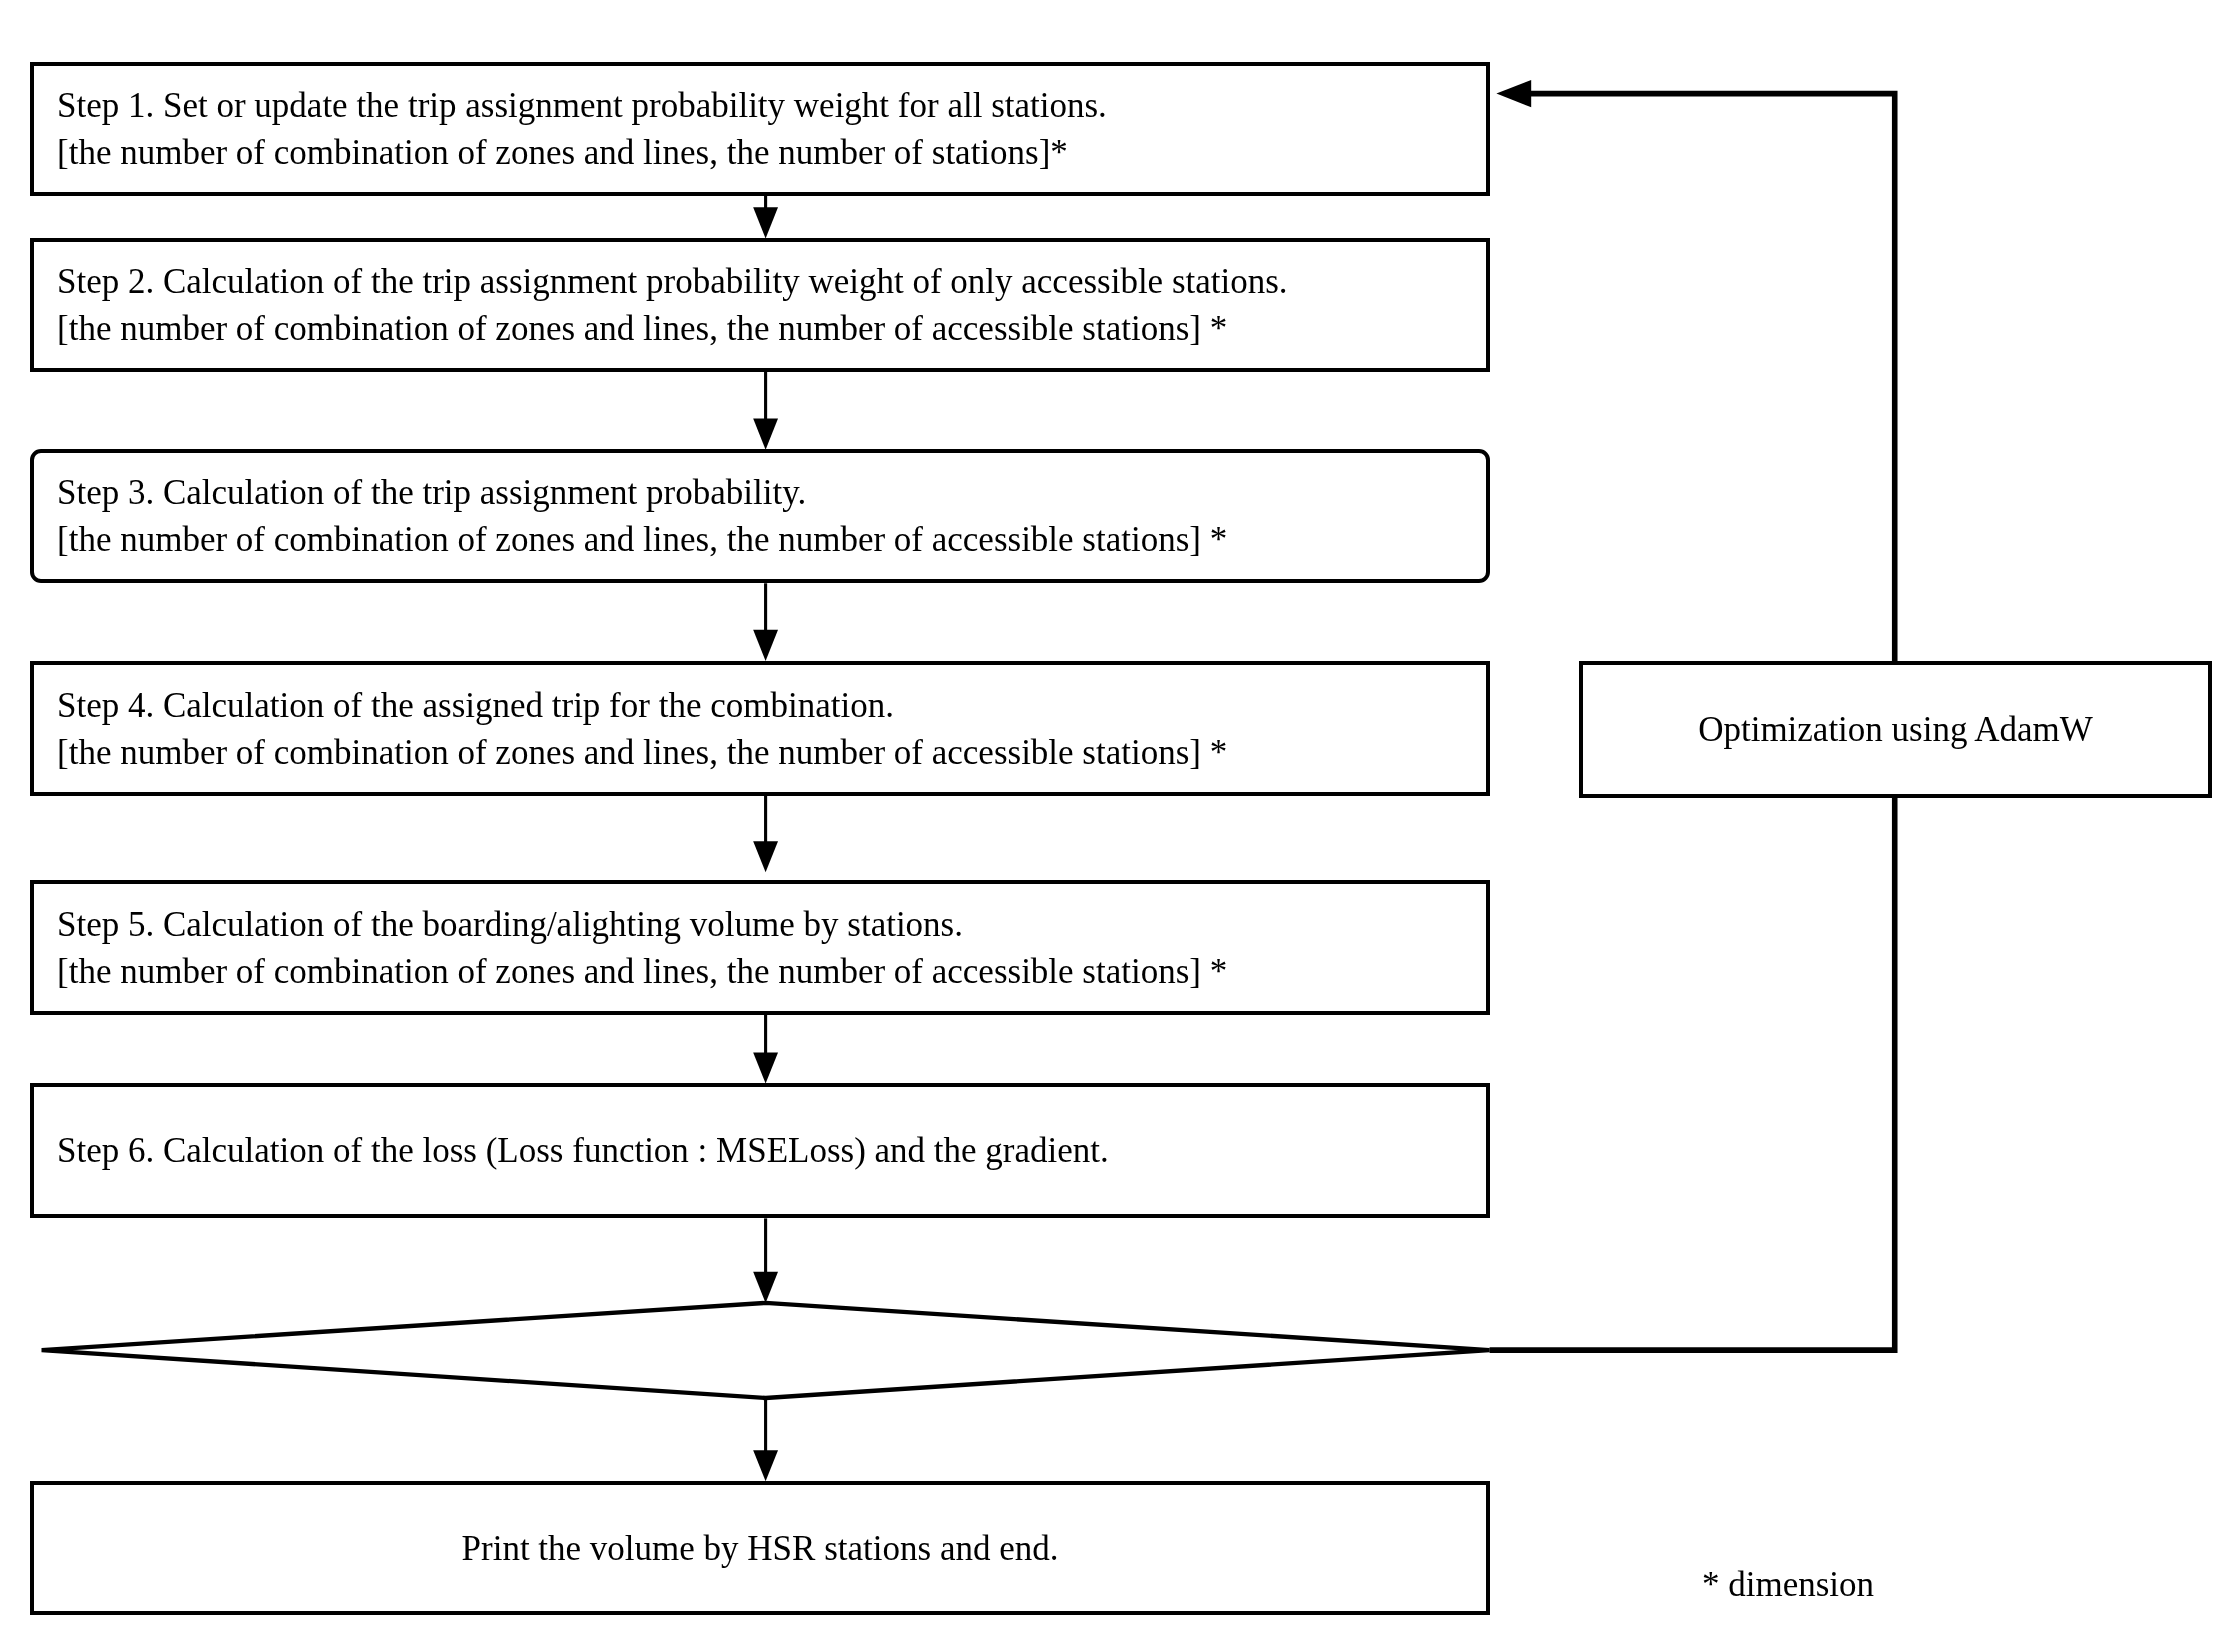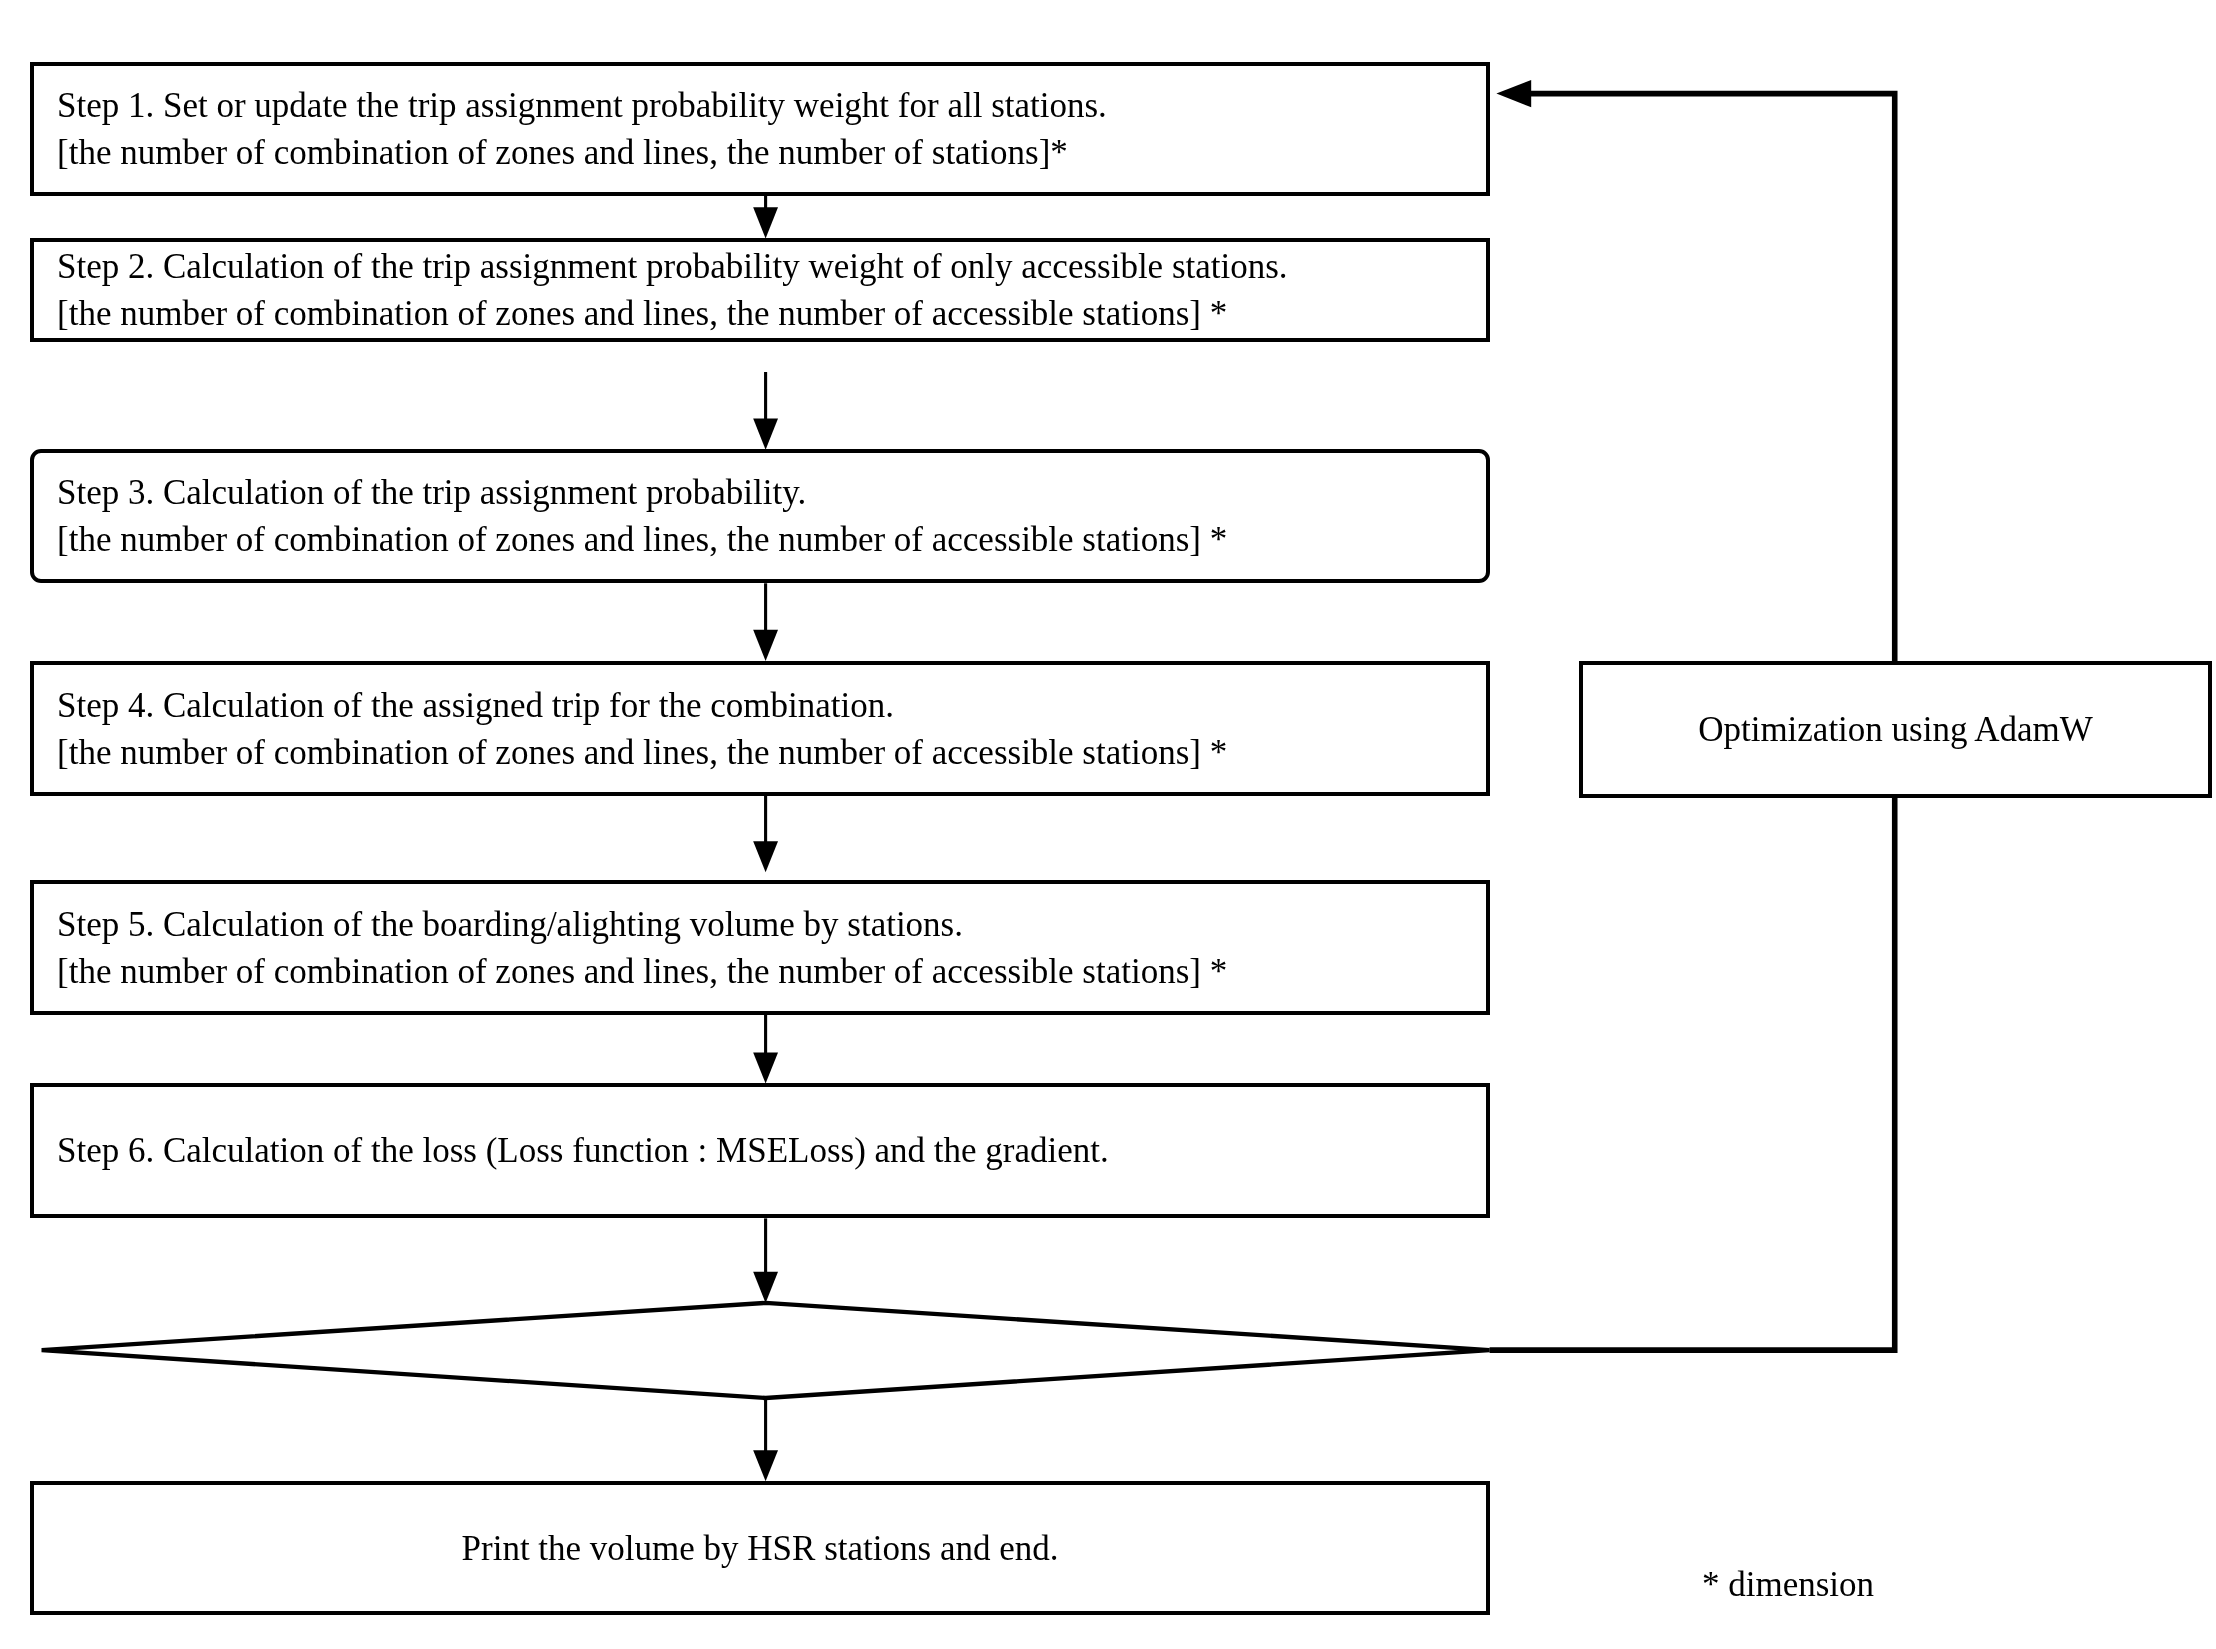--- a/index.html
+++ b/index.html
@@ -29,21 +29,21 @@
     z-index: 1;
   }
   .node .line {
     font-size: 35px;
     line-height: 47px;
     white-space: nowrap;
   }
   .step-box { left: 30px; width: 1460px; }
   .step-box .line { padding-left: 23px; }
   .box-step1 { top: 30px;   height: 134px; margin-top: 32px; }
-  .box-step2 { top: 238px;  height: 104px; }
+  .box-step2 { top: 238px;  height: 134px; }
   .box-step3 { top: 449px;  height: 134px; border-radius: 11px; }
   .box-step4 { top: 661px; height: 135px; }
   .box-step5 { top: 872px; height: 135px; margin-top: 8px; }
   .box-step6 { top: 1083px; height: 135px; }
   .box-print { left: 30px; width: 1460px; top: 1481px; height: 134px; align-items: center; }
   .box-print .line { padding-left: 0; }
   .box-adamw { left: 1579px; top: 661px; width: 633px; height: 137px; align-items: center; }
   .diamond-label {
     position: absolute;
     left: 268px; top: 1326px; width: 994px; height: 47px;

